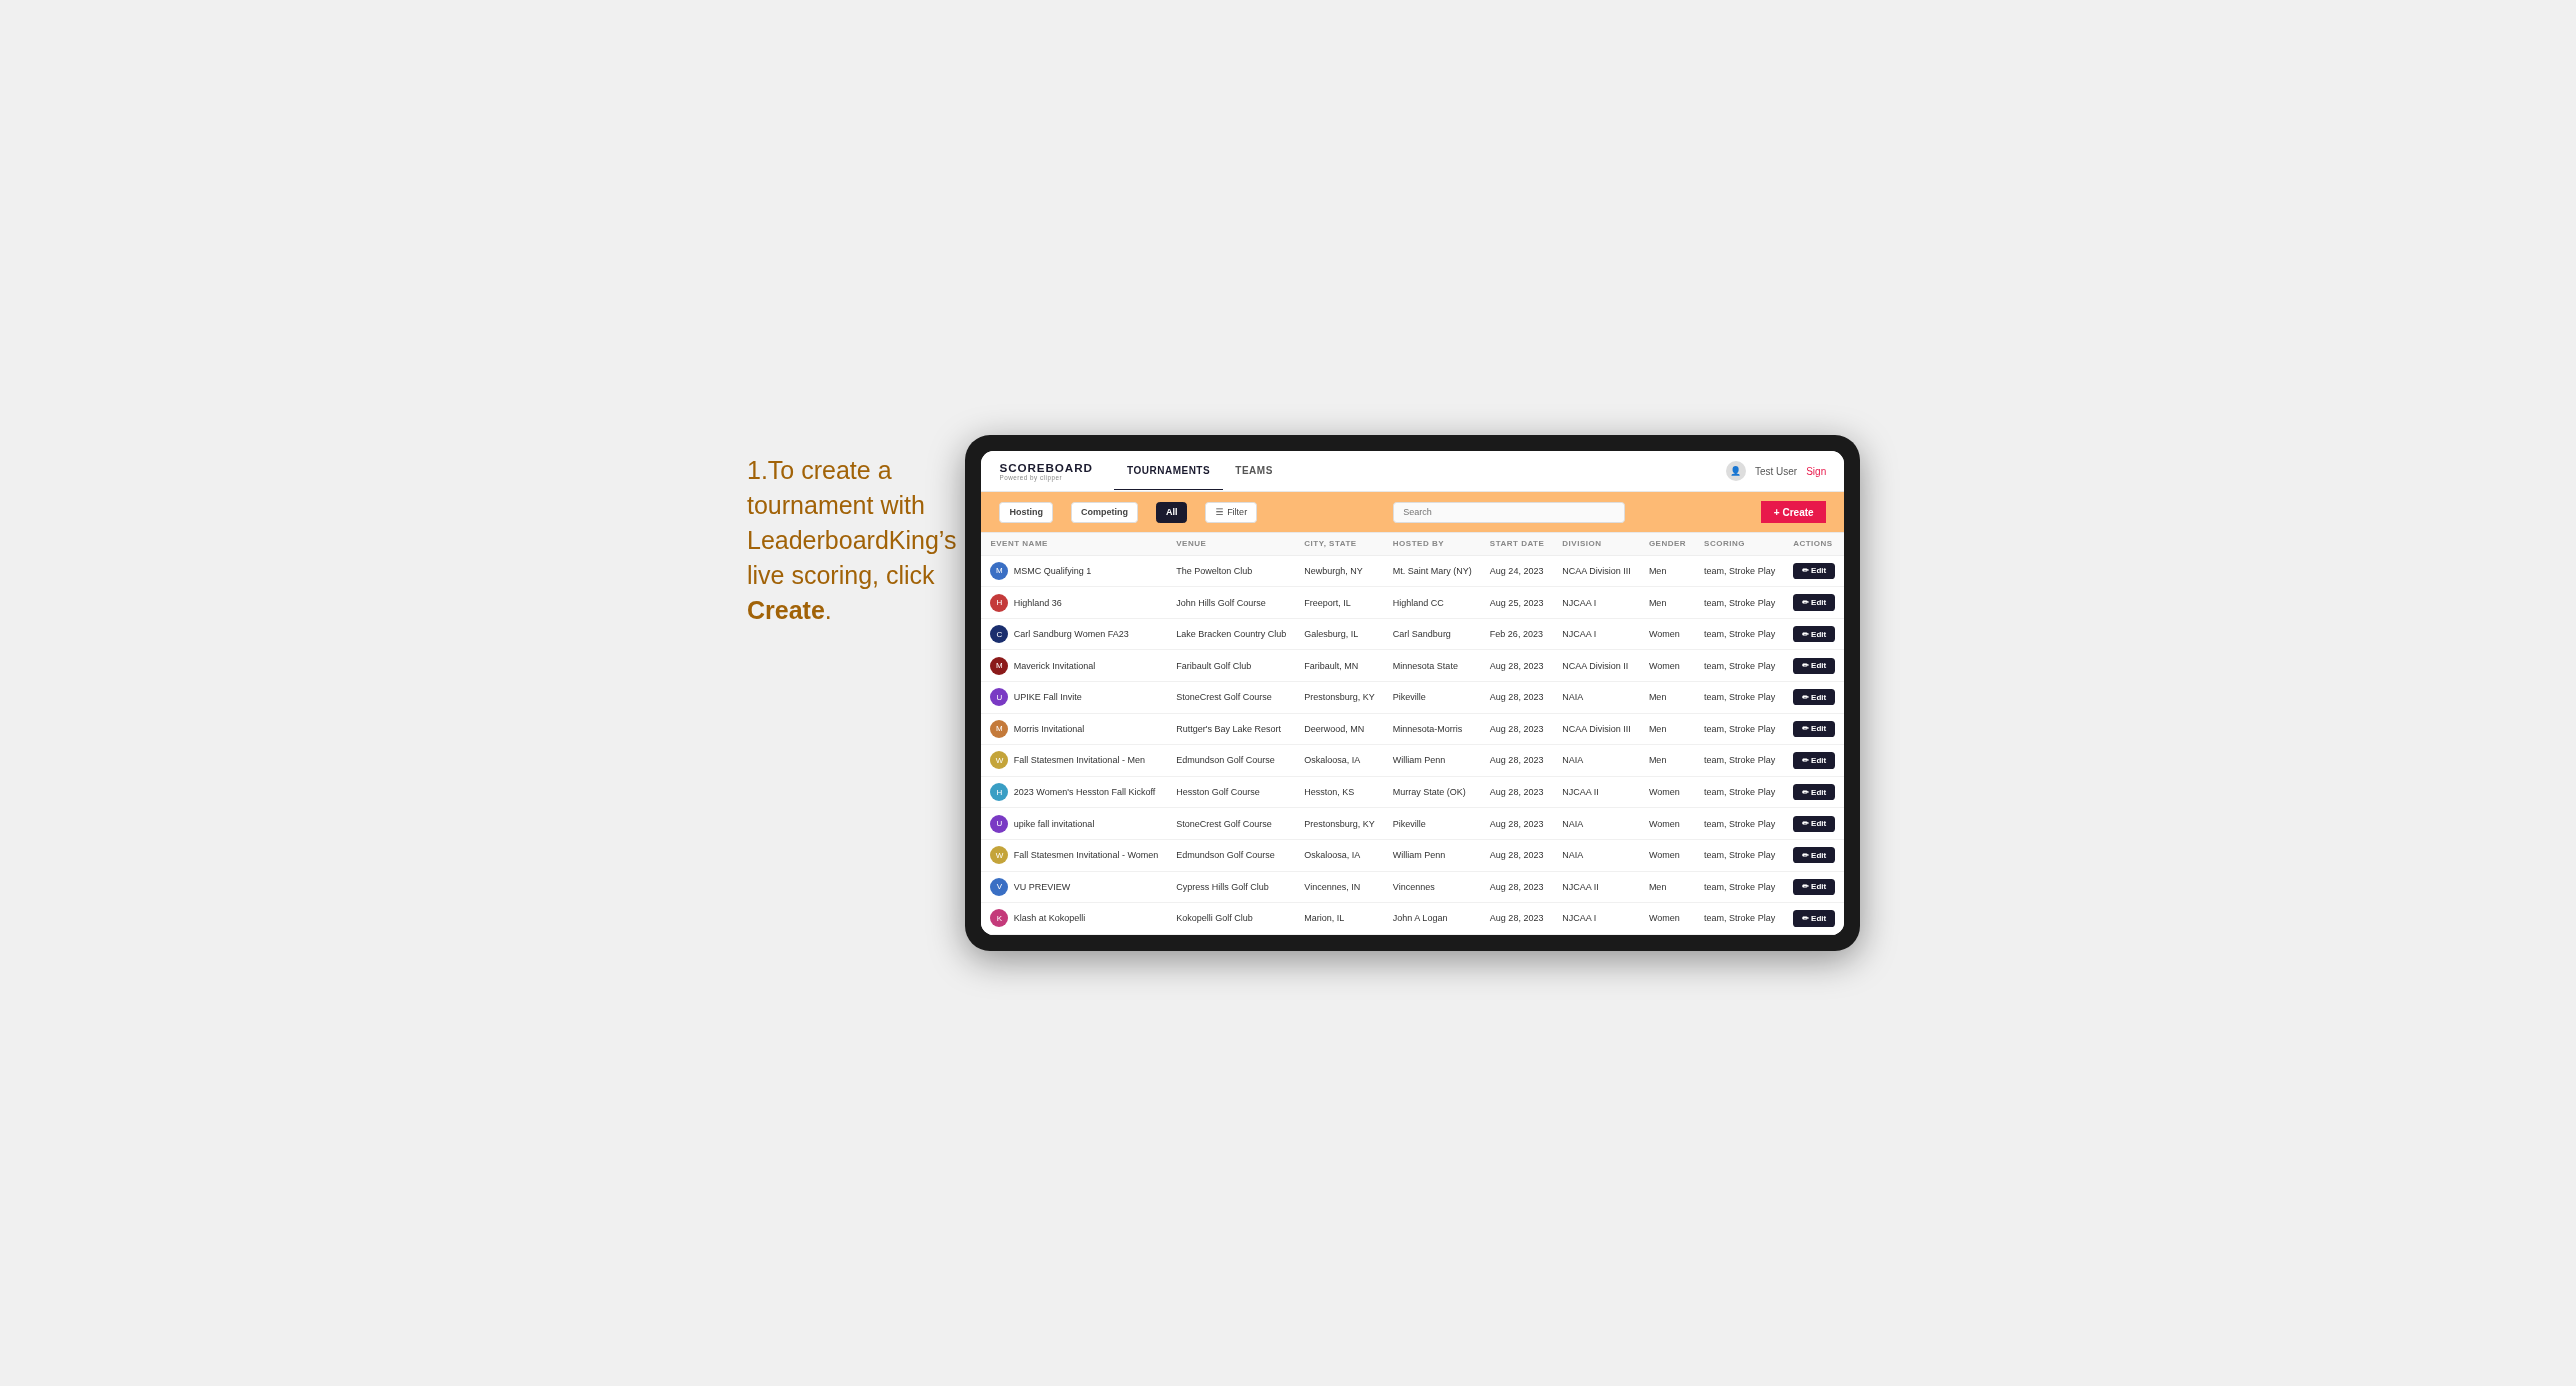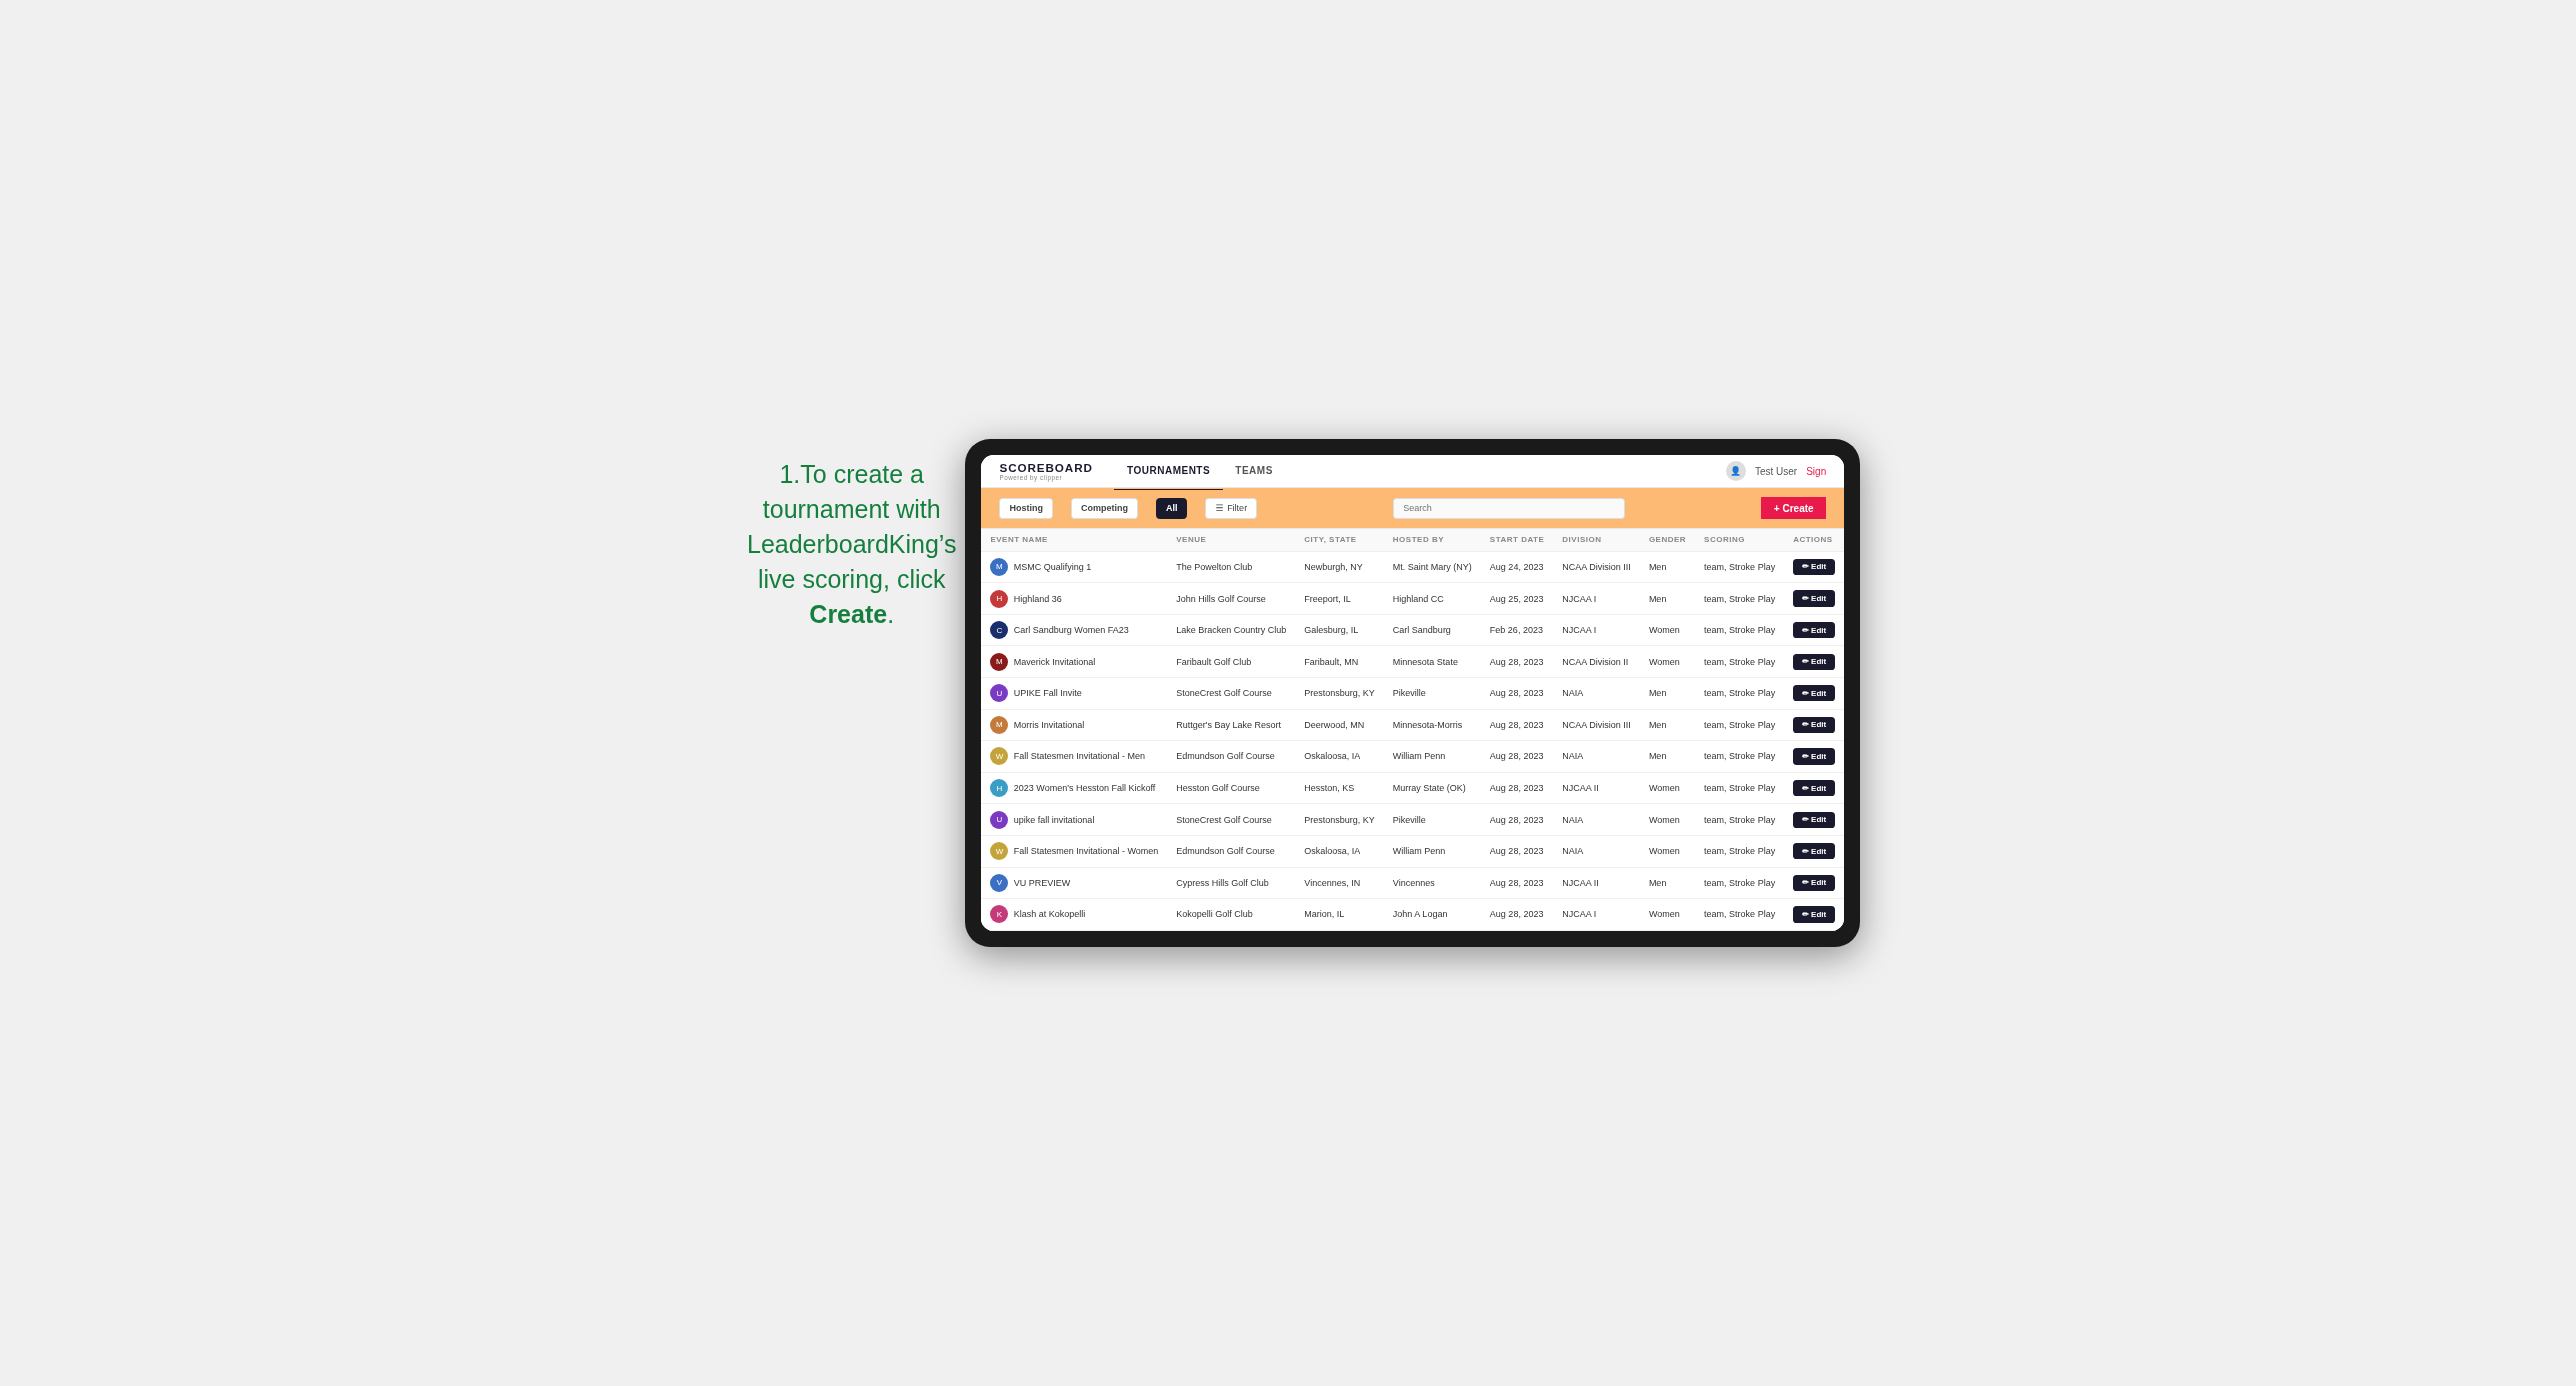--- a/index.html
+++ b/index.html
@@ -17,25 +17,25 @@
       display: flex;
       align-items: flex-start;
       gap: 0;
       width: 100%;
       max-width: 1082px;
     }
 
     .annotation-text {
       font-size: 25px;
       line-height: 1.4;
-      color: #15803d;
+      color: #a16207;
       max-width: 252px;
       padding-top: 18px;
       flex-shrink: 0;
-      text-align: center;
+      text-align: left;
     }
     .annotation-text strong {
       font-weight: 800;
     }
 
     .tablet-frame {
       background: #1a1a1a;
       border-radius: 25px;
       padding: 16px;
       box-shadow: 0 9px 36px rgba(0,0,0,0.4);
@@ -50,21 +50,21 @@
       overflow: hidden;
     }
 
     
     .nav-bar {
       background: #fff;
       border-bottom: 0.9px solid #e8e8e8;
       display: flex;
       align-items: center;
       padding: 0 18px;
-      height: 33px;
+      height: 41px;
     }
     .nav-logo {
       display: flex;
       flex-direction: column;
       margin-right: 21.6px;
     }
     .nav-logo-title {
       font-size: 11.7px;
       font-weight: 800;
       color: #1a1a2e;

